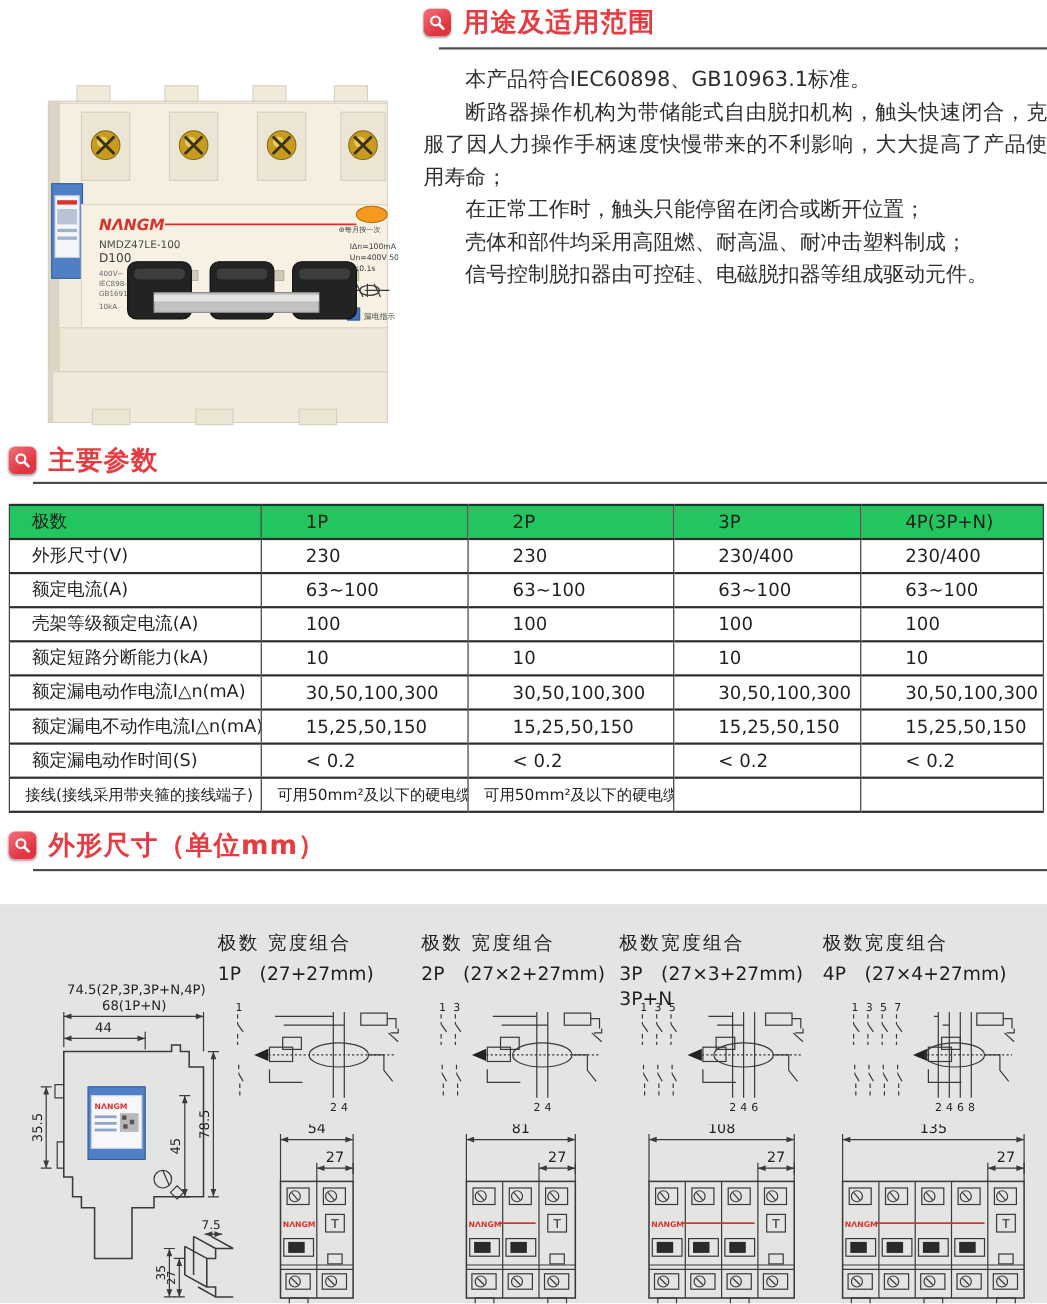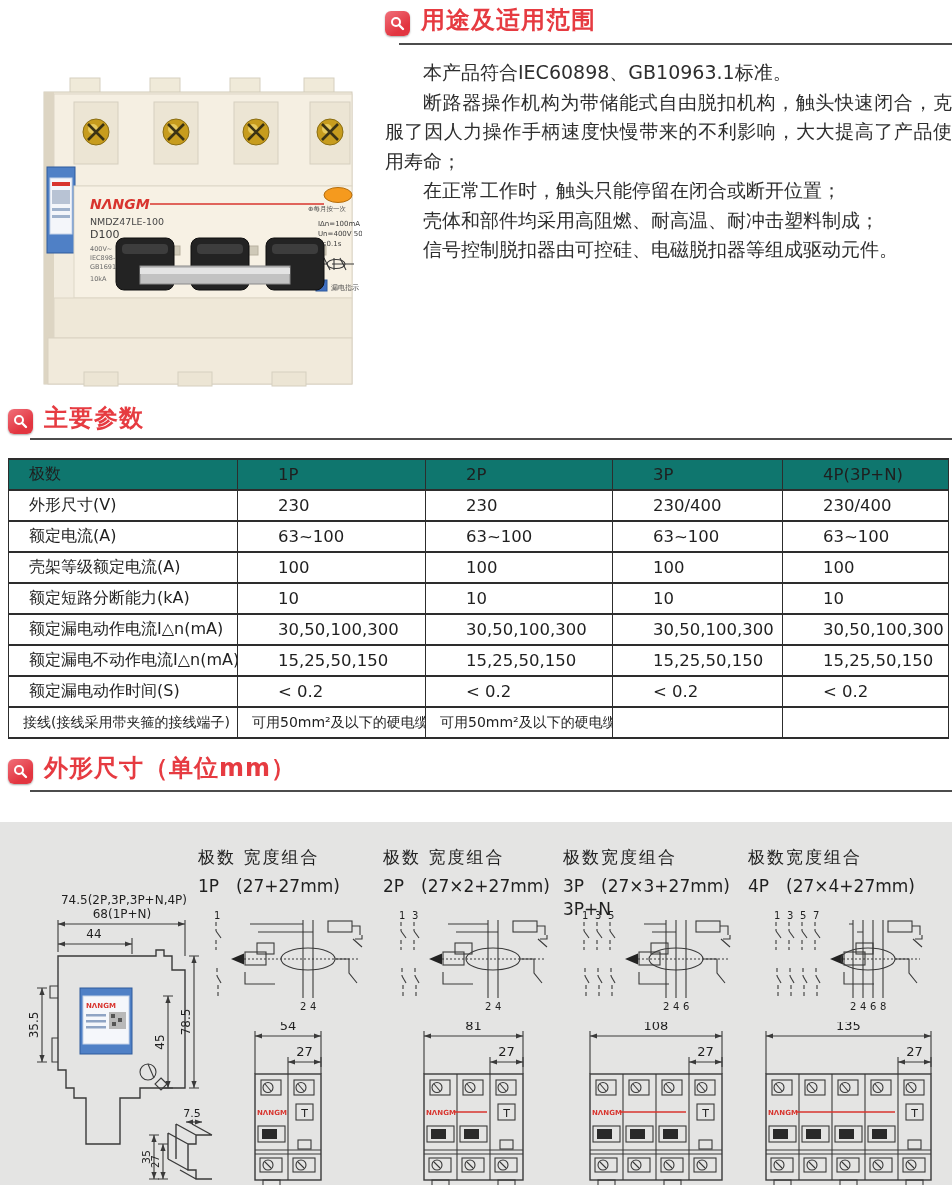--- a/index.html
+++ b/index.html
@@ -1,39 +1,39 @@
 <!DOCTYPE html>
 <html><head>
 <meta charset="utf-8">
 <style>
   *{margin:0;padding:0;box-sizing:border-box}
   html,body{background:#fff}
   body{font-family:"DejaVu Sans","Liberation Sans",sans-serif;color:#333}
   .page{position:relative;width:952px;height:1185px;background:#fff;overflow:hidden}
 
   
-  .sec-head{position:absolute;display:flex;align-items:flex-end;gap:11px}
+  .sec-head{position:absolute;display:flex;align-items:center;gap:11px}
   .sec-icon{width:25px;height:25px;border-radius:6px;flex:0 0 25px;
     background:linear-gradient(145deg,#f0707a 0%,#e23540 70%);
     display:flex;align-items:center;justify-content:center;box-shadow:0 1px 2px rgba(0,0,0,.35)}
   .sec-title{font-size:24px;color:#e63b41;font-weight:600;letter-spacing:1px;white-space:nowrap}
   .sec-rule{position:absolute;height:2px;background:#4c4c4c}
 
   
   .usage{position:absolute;left:385px;top:4px;width:567px}
   .usage-text{margin-top:13px;font-size:19px;line-height:29.5px;color:#2e2e2e;text-align:justify}
   .usage-text p.ind{text-indent:2em}
 
   
   table.params{position:absolute;left:8px;top:458px;width:940px;border-collapse:collapse;
     table-layout:fixed;font-size:16.5px;color:#1f1f1f}
   .params th,.params td{border:1px solid #2d2d2d;border-top-width:2px;border-bottom-width:2px;
     height:31px;padding:0 4px 0 40px;text-align:left;font-weight:400;white-space:nowrap;overflow:hidden}
   .params th:first-child,.params td:first-child{padding-left:20px;font-size:16px}
-  .params thead th{background:#0f766e}
+  .params thead th{background:#22c55e}
   .params tr.wire td{font-size:14px;padding-left:14px}
 
   
   .gray-panel{position:absolute;left:0;top:822px;width:952px;height:363px;background:#e4e4e3}
   .variant{position:absolute;top:24px}
   .v-head{height:58px;position:relative}
   .v-line1{font-size:17px;color:#1f1f1f;letter-spacing:2px;white-space:nowrap}
   .v-line2{font-size:17px;color:#1f1f1f;margin-top:7px;white-space:nowrap}
   .v-pole{display:inline-block;min-width:38px}
   .v-extra{font-size:17px;color:#1f1f1f;margin-top:3px}

